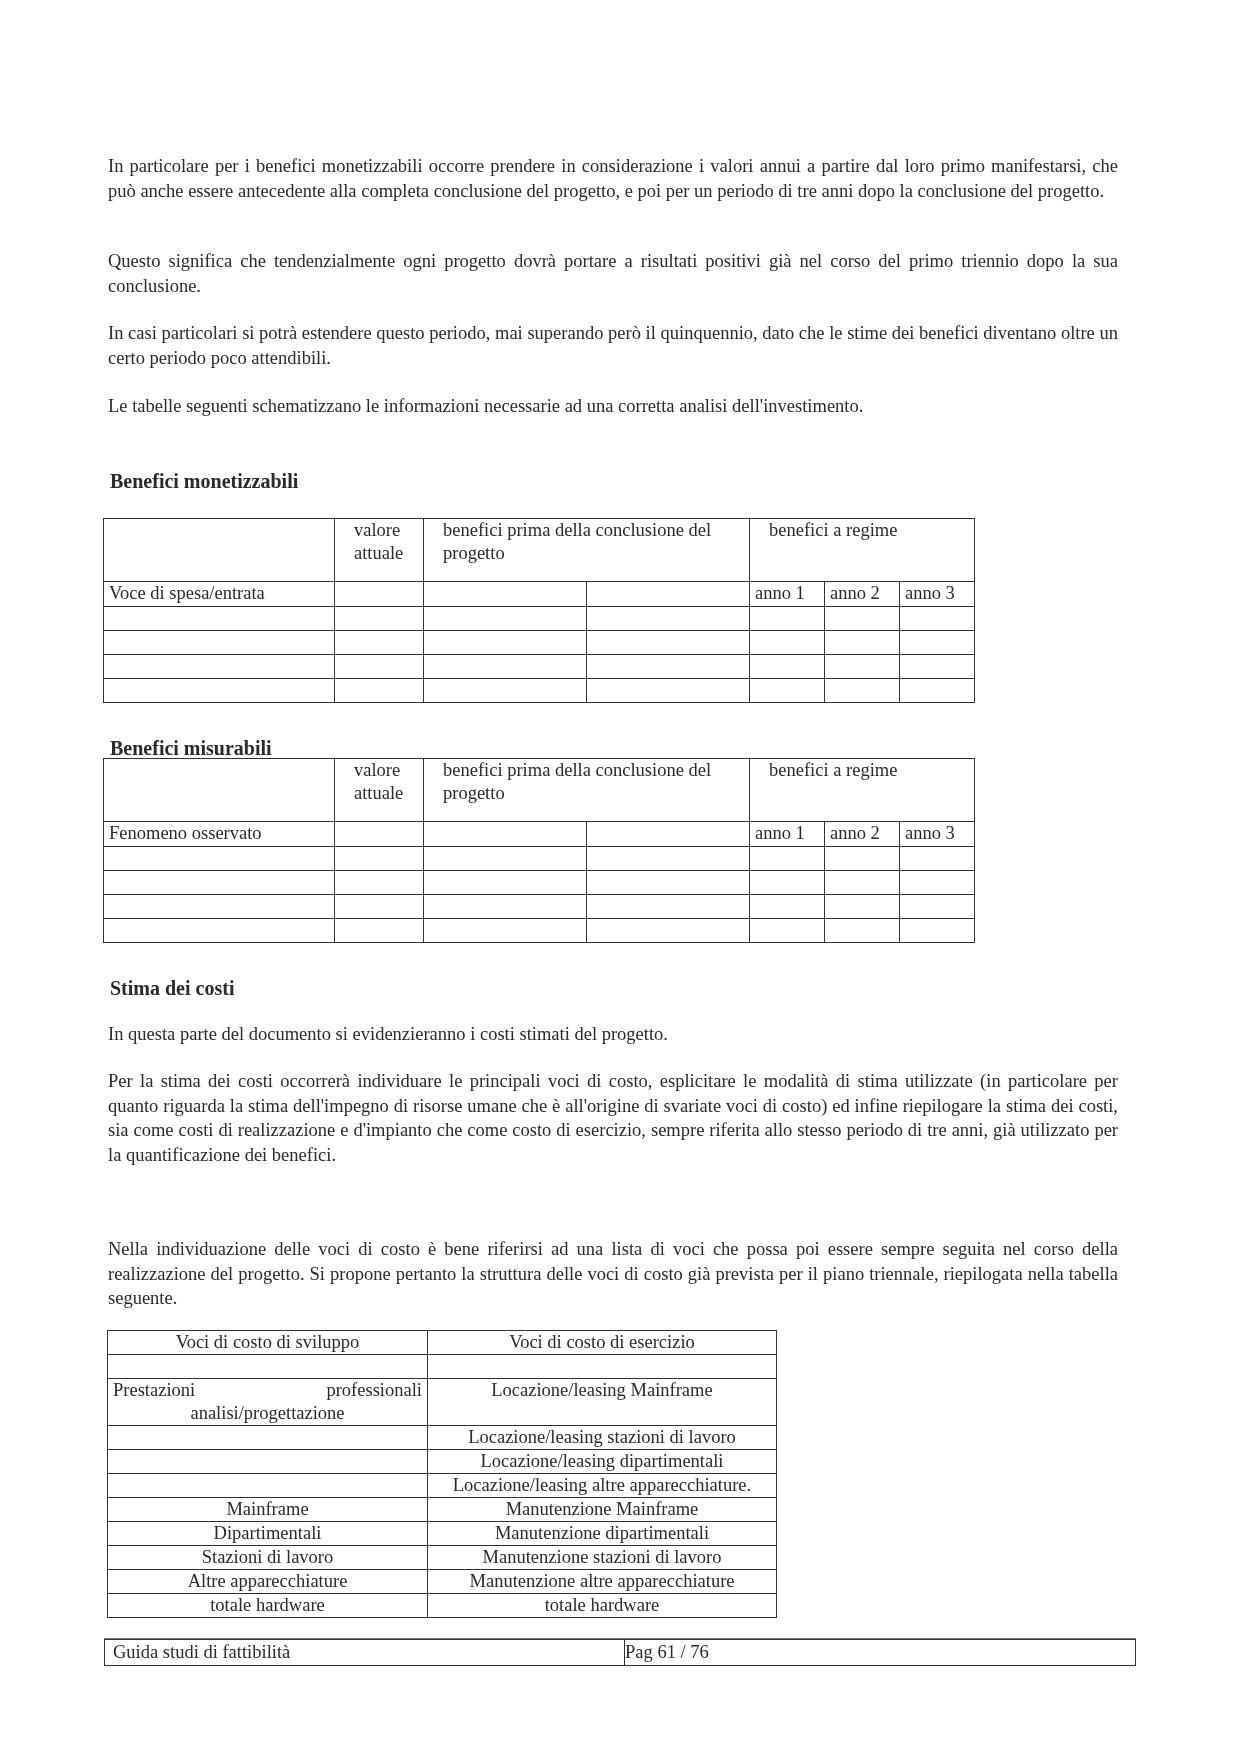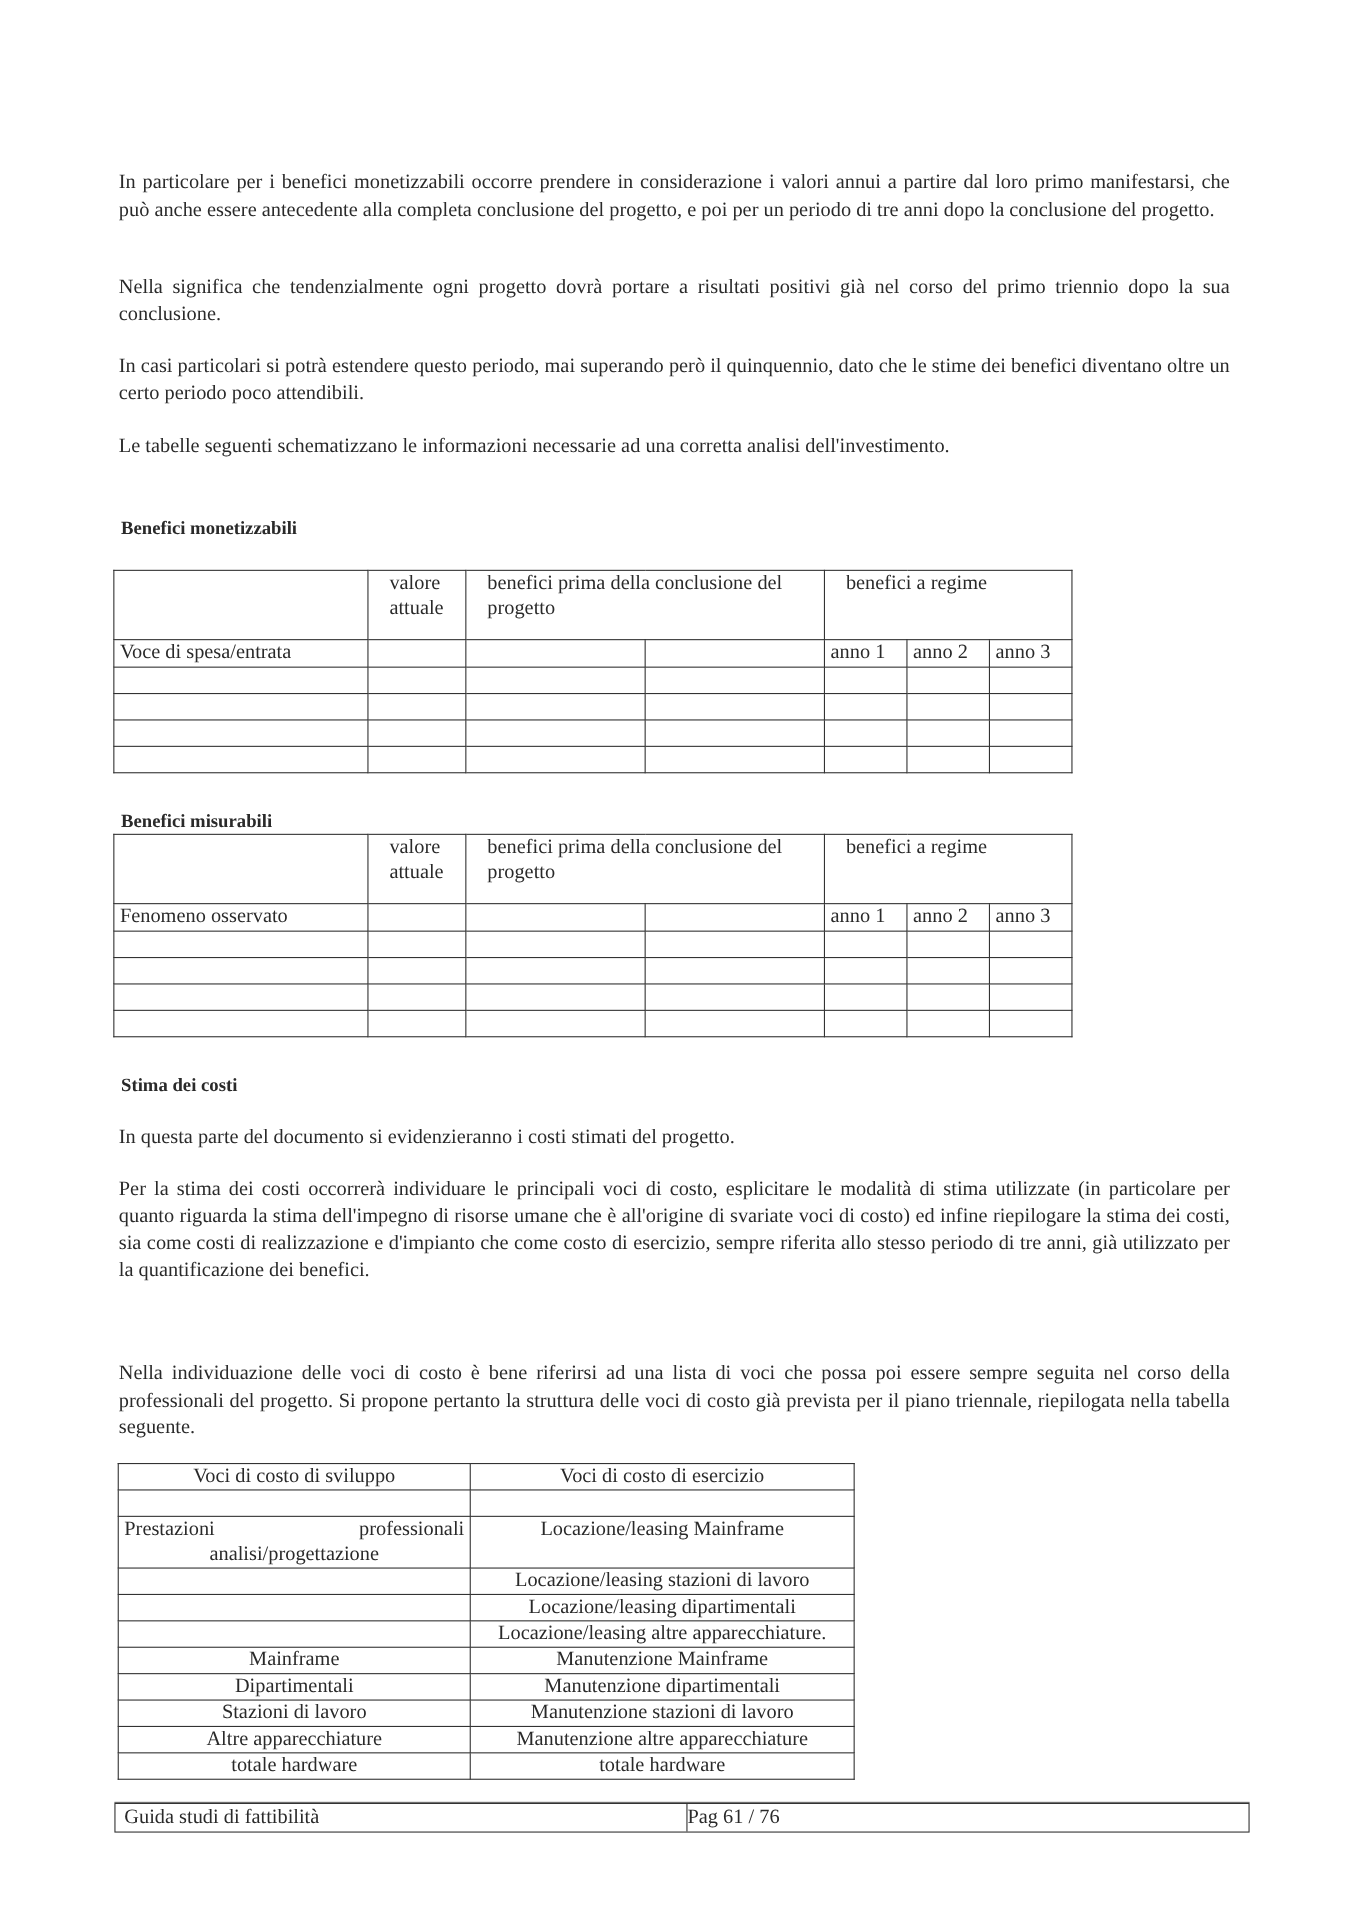--- a/index.html
+++ b/index.html
@@ -8,21 +8,21 @@
     font-family: "Liberation Serif", "DejaVu Serif", serif;
     color: #2a2a2a;
   }
   .page { position: absolute; left: 0; top: 12px; width: 1240px; height: 1338px; }
   .para {
     position: absolute; left: 108px; width: 1010px;
     font-size: 18.5px; line-height: 24.5px; text-align: justify;
     margin: 0;
   }
   .heading {
-    position: absolute; left: 110px; font-weight: bold; font-size: 17px; margin: 0;
+    position: absolute; left: 110px; font-weight: bold; font-size: 20px; margin: 0;
   }
   table.grid {
     position: absolute; border-collapse: collapse;
     font-family: "Liberation Serif", "DejaVu Serif", serif; font-size: 18.5px; line-height: 23px;
   }
   table.grid td {
     border: 1.3px solid #333; padding: 0 5px; vertical-align: top; color: #2a2a2a;
   }
   .ben td.c0 { width: 206px; }
   .ben td.c1 { width: 64px; }
@@ -43,21 +43,21 @@
   }
   .footer .fl { width: 511px; border-right: 1.3px solid #333; padding-left: 8px; }
   .footer .fr { flex: 1; text-align: left; padding-right: 6px; }
 </style>
 </head>
 <body>
 
 <div class="page">
 
   <p class="para" style="top:142px">In particolare per i benefici monetizzabili occorre prendere in considerazione i valori annui a partire dal loro primo manifestarsi, che può anche essere antecedente alla completa conclusione del progetto, e poi per un periodo di tre anni dopo la conclusione del progetto.</p>
-  <p class="para" style="top:237px">Nella significa che tendenzialmente ogni progetto dovrà portare a risultati positivi già nel corso del primo triennio dopo la sua conclusione.</p>
+  <p class="para" style="top:237px">Questo significa che tendenzialmente ogni progetto dovrà portare a risultati positivi già nel corso del primo triennio dopo la sua conclusione.</p>
   <p class="para" style="top:309px">In casi particolari si potrà estendere questo periodo, mai superando però il quinquennio, dato che le stime dei benefici diventano oltre un certo periodo poco attendibili.</p>
   <p class="para" style="top:382px">Le tabelle seguenti schematizzano le informazioni necessarie ad una corretta analisi dell'investimento.</p>
 
   <p class="heading" style="top:458px">Benefici monetizzabili</p>
 
   <table class="grid ben" style="left:103px; top:506px;">
     <tbody>
         <tr class="hdr">
       <td class="c0"></td>
       <td class="c1">valore attuale</td>
@@ -167,21 +167,21 @@
           <td class="c5"></td>
           <td class="c6"></td>
         </tr>
   </tbody>
     </table>
 
   <p class="heading" style="top:965px">Stima dei costi</p>
 
   <p class="para" style="top:1010px">In questa parte del documento si evidenzieranno i costi stimati del progetto.</p>
   <p class="para" style="top:1057px">Per la stima dei costi occorrerà individuare le principali voci di costo, esplicitare le modalità di stima utilizzate (in particolare per quanto riguarda la stima dell'impegno di risorse umane che è all'origine di svariate voci di costo) ed infine riepilogare la stima dei costi, sia come costi di realizzazione e d'impianto che come costo di esercizio, sempre riferita allo stesso periodo di tre anni, già utilizzato per la quantificazione dei benefici.</p>
-  <p class="para" style="top:1225px">Nella individuazione delle voci di costo è bene riferirsi ad una lista di voci che possa poi essere sempre seguita nel corso della professionali del progetto. Si propone pertanto la struttura delle voci di costo già prevista per il piano triennale, riepilogata nella tabella seguente.</p>
+  <p class="para" style="top:1225px">Nella individuazione delle voci di costo è bene riferirsi ad una lista di voci che possa poi essere sempre seguita nel corso della realizzazione del progetto. Si propone pertanto la struttura delle voci di costo già prevista per il piano triennale, riepilogata nella tabella seguente.</p>
 
   <table class="grid costs" style="left:107px; top:1318px;">
     <tbody>
         <tr>
       <td class="l">Voci di costo di sviluppo</td>
       <td class="r">Voci di costo di esercizio</td>
     </tr>
     <tr>
       <td class="l"></td>
       <td class="r"></td>

